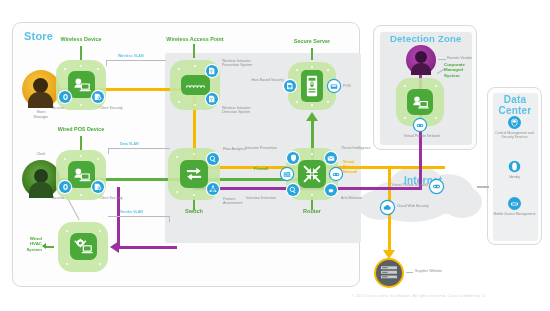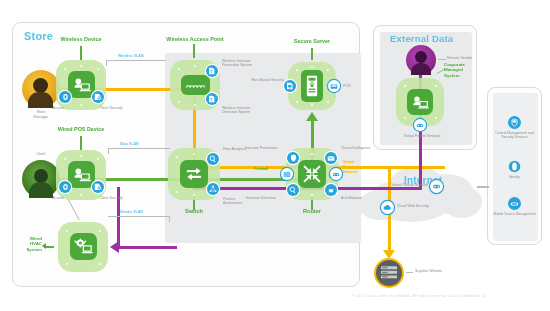--- a/index.html
+++ b/index.html
@@ -81,24 +81,27 @@
   <div class="panel-title t-internet">Internet</div>
 
   <div class="panel store-panel">
     <div class="inner-grey"></div>
   </div>
   <div class="panel-title t-store">Store</div>
 
   <div class="panel ext-panel">
     <div class="ext-inner-grey"></div>
   </div>
-  <div class="panel-title t-ext">External Data</div>
+  <div class="panel-title t-ext">Detection Zone</div>
 
   <div class="panel dc-panel">
     <div class="dc-inner-grey"></div>
+  </div>
+  <div class="panel-title t-dc">
+    <span>Data Center</span>
   </div>
 
   <div class="lnk y" style="left:42px;top:88px;width:152px;height:3px;"></div>
 
   <div class="lnk y" style="left:193px;top:88px;width:3px;height:92px;"></div>
 
   <div class="lnk y" style="left:193px;top:166px;width:252px;height:3px;"></div>
   <div class="lnk y" style="left:388px;top:166px;width:3px;height:88px;"></div>
   <div class="arrowhead" style="left:383px;top:250px;border-left:6.5px solid transparent;border-right:6.5px solid transparent;border-top:9px solid #f9b800;"></div>
 

